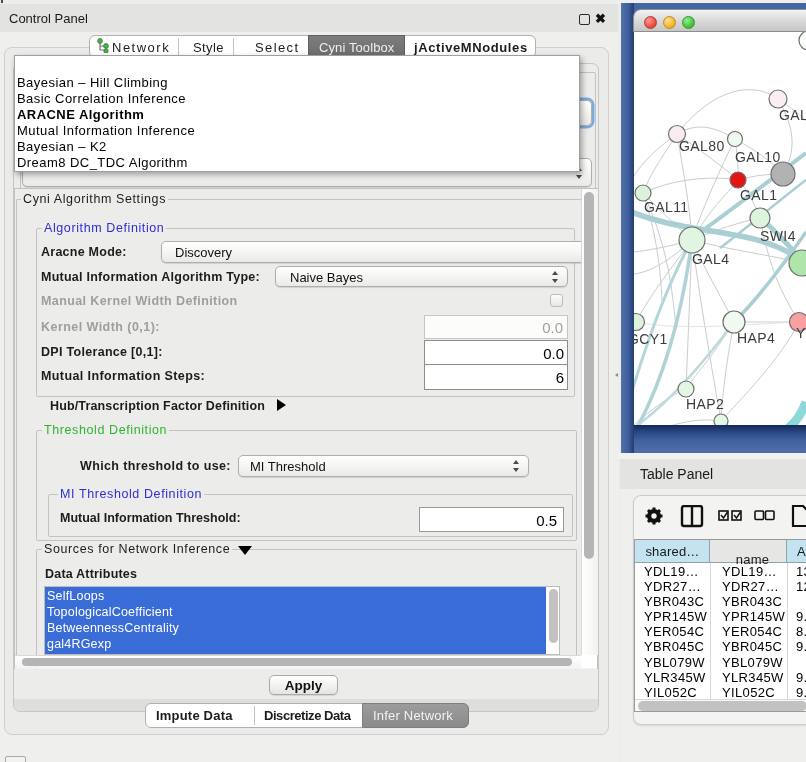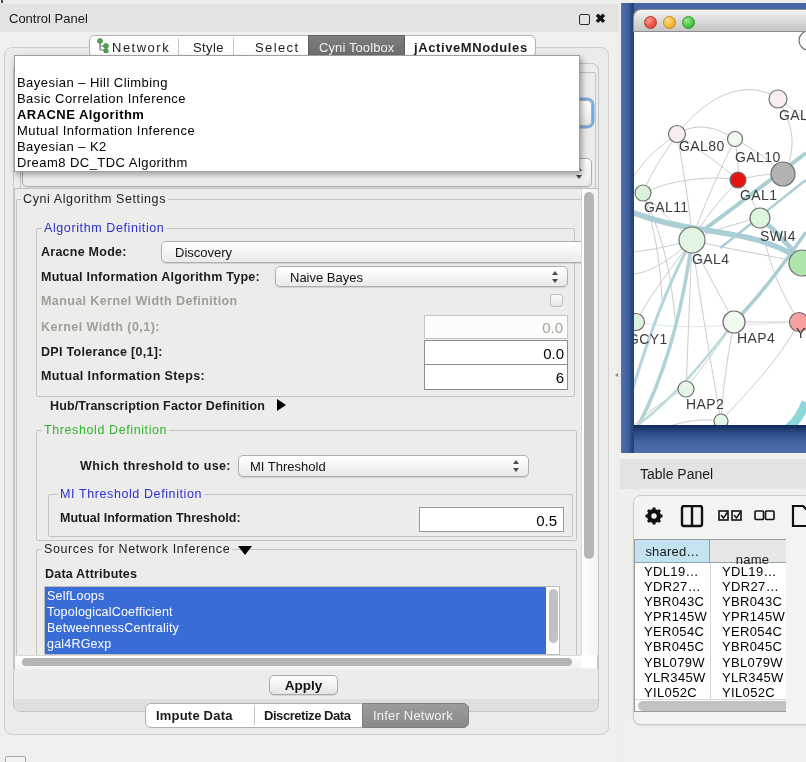--- a/index.html
+++ b/index.html
@@ -289,21 +289,21 @@
 
       <g stroke="#111" stroke-width="1.6" fill="none">
         <rect x="115" y="6" width="8.5" height="8.5" rx="1"></rect>
         <rect x="125.5" y="6" width="8.5" height="8.5" rx="1"></rect>
       </g>
 
       <path d="M153,1 h10 l5,5 v15 h-15 z" fill="none" stroke="#111" stroke-width="2.2"></path>
     </g>
   </svg>
 
-  <div class="abs" style="left:634px;top:539px;width:152px;height:173px;background:#fff;border-left:1px solid #9a9a98;border-top:1px solid #9a9a98;border-bottom:1px solid #9a9a98;box-sizing:border-box;overflow:hidden;">
+  <div class="abs" style="left:634px;top:539px;width:172px;height:173px;background:#fff;border-left:1px solid #9a9a98;border-top:1px solid #9a9a98;border-bottom:1px solid #9a9a98;box-sizing:border-box;overflow:hidden;">
     <div class="abs" style="left:0;top:0;width:75px;height:23px;background:#c2e3ef;border-right:1px solid #8fa3ad;border-bottom:1px solid #8fa3ad;box-sizing:border-box;"></div>
     <div class="abs" style="left:75px;top:0;width:77px;height:23px;background:#e6e6e4;border-right:1px solid #8fa3ad;border-bottom:1px solid #8fa3ad;box-sizing:border-box;"></div>
     <div class="abs" style="left:152px;top:0;width:20px;height:23px;background:#c2e3ef;border-bottom:1px solid #8fa3ad;box-sizing:border-box;"></div>
     <div class="abs" style="left:0;top:4px;width:75px;text-align:center;font-size:13px;letter-spacing:0.2px;color:#1a1a1a;">shared…</div>
     <div class="abs" style="left:75px;top:4px;width:85px;text-align:center;font-size:13px;letter-spacing:0.2px;color:#1a1a1a;margin-top:8px;">name</div>
     <div class="abs" style="left:162px;top:4px;font-size:13px;color:#1a1a1a;">A</div>
     <div class="abs" style="left:75px;top:23px;width:1px;height:138px;background:#d8d8d6;"></div>
     <div class="abs" style="left:152px;top:23px;width:1px;height:138px;background:#d8d8d6;"></div>
     <div class="abs" style="left:9px;top:24px;font-size:13px;letter-spacing:0.35px;color:#000;line-height:15.1px;">YDL19…<br>YDR27…<br>YBR043C<br>YPR145W<br>YER054C<br>YBR045C<br>YBL079W<br>YLR345W<br>YIL052C</div>
     <div class="abs" style="left:87px;top:24px;font-size:13px;letter-spacing:0.35px;color:#000;line-height:15.1px;">YDL19…<br>YDR27…<br>YBR043C<br>YPR145W<br>YER054C<br>YBR045C<br>YBL079W<br>YLR345W<br>YIL052C</div>

